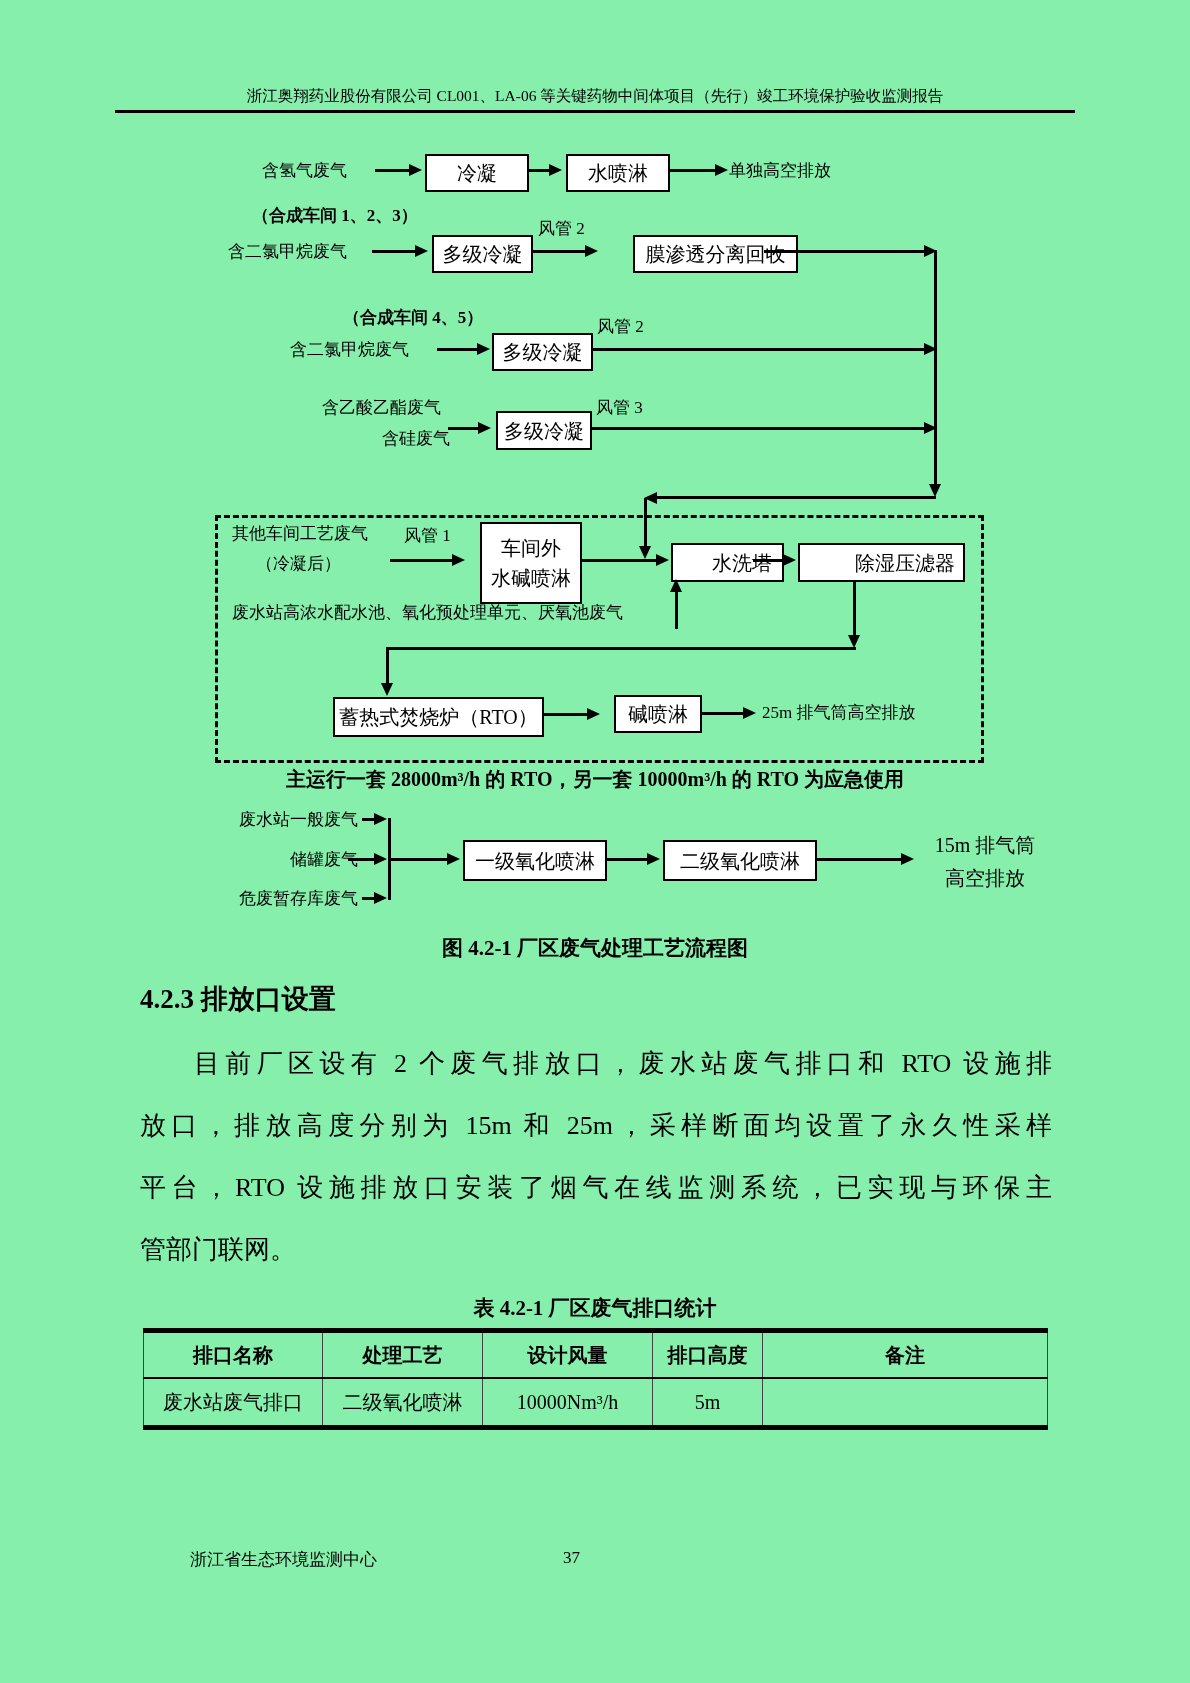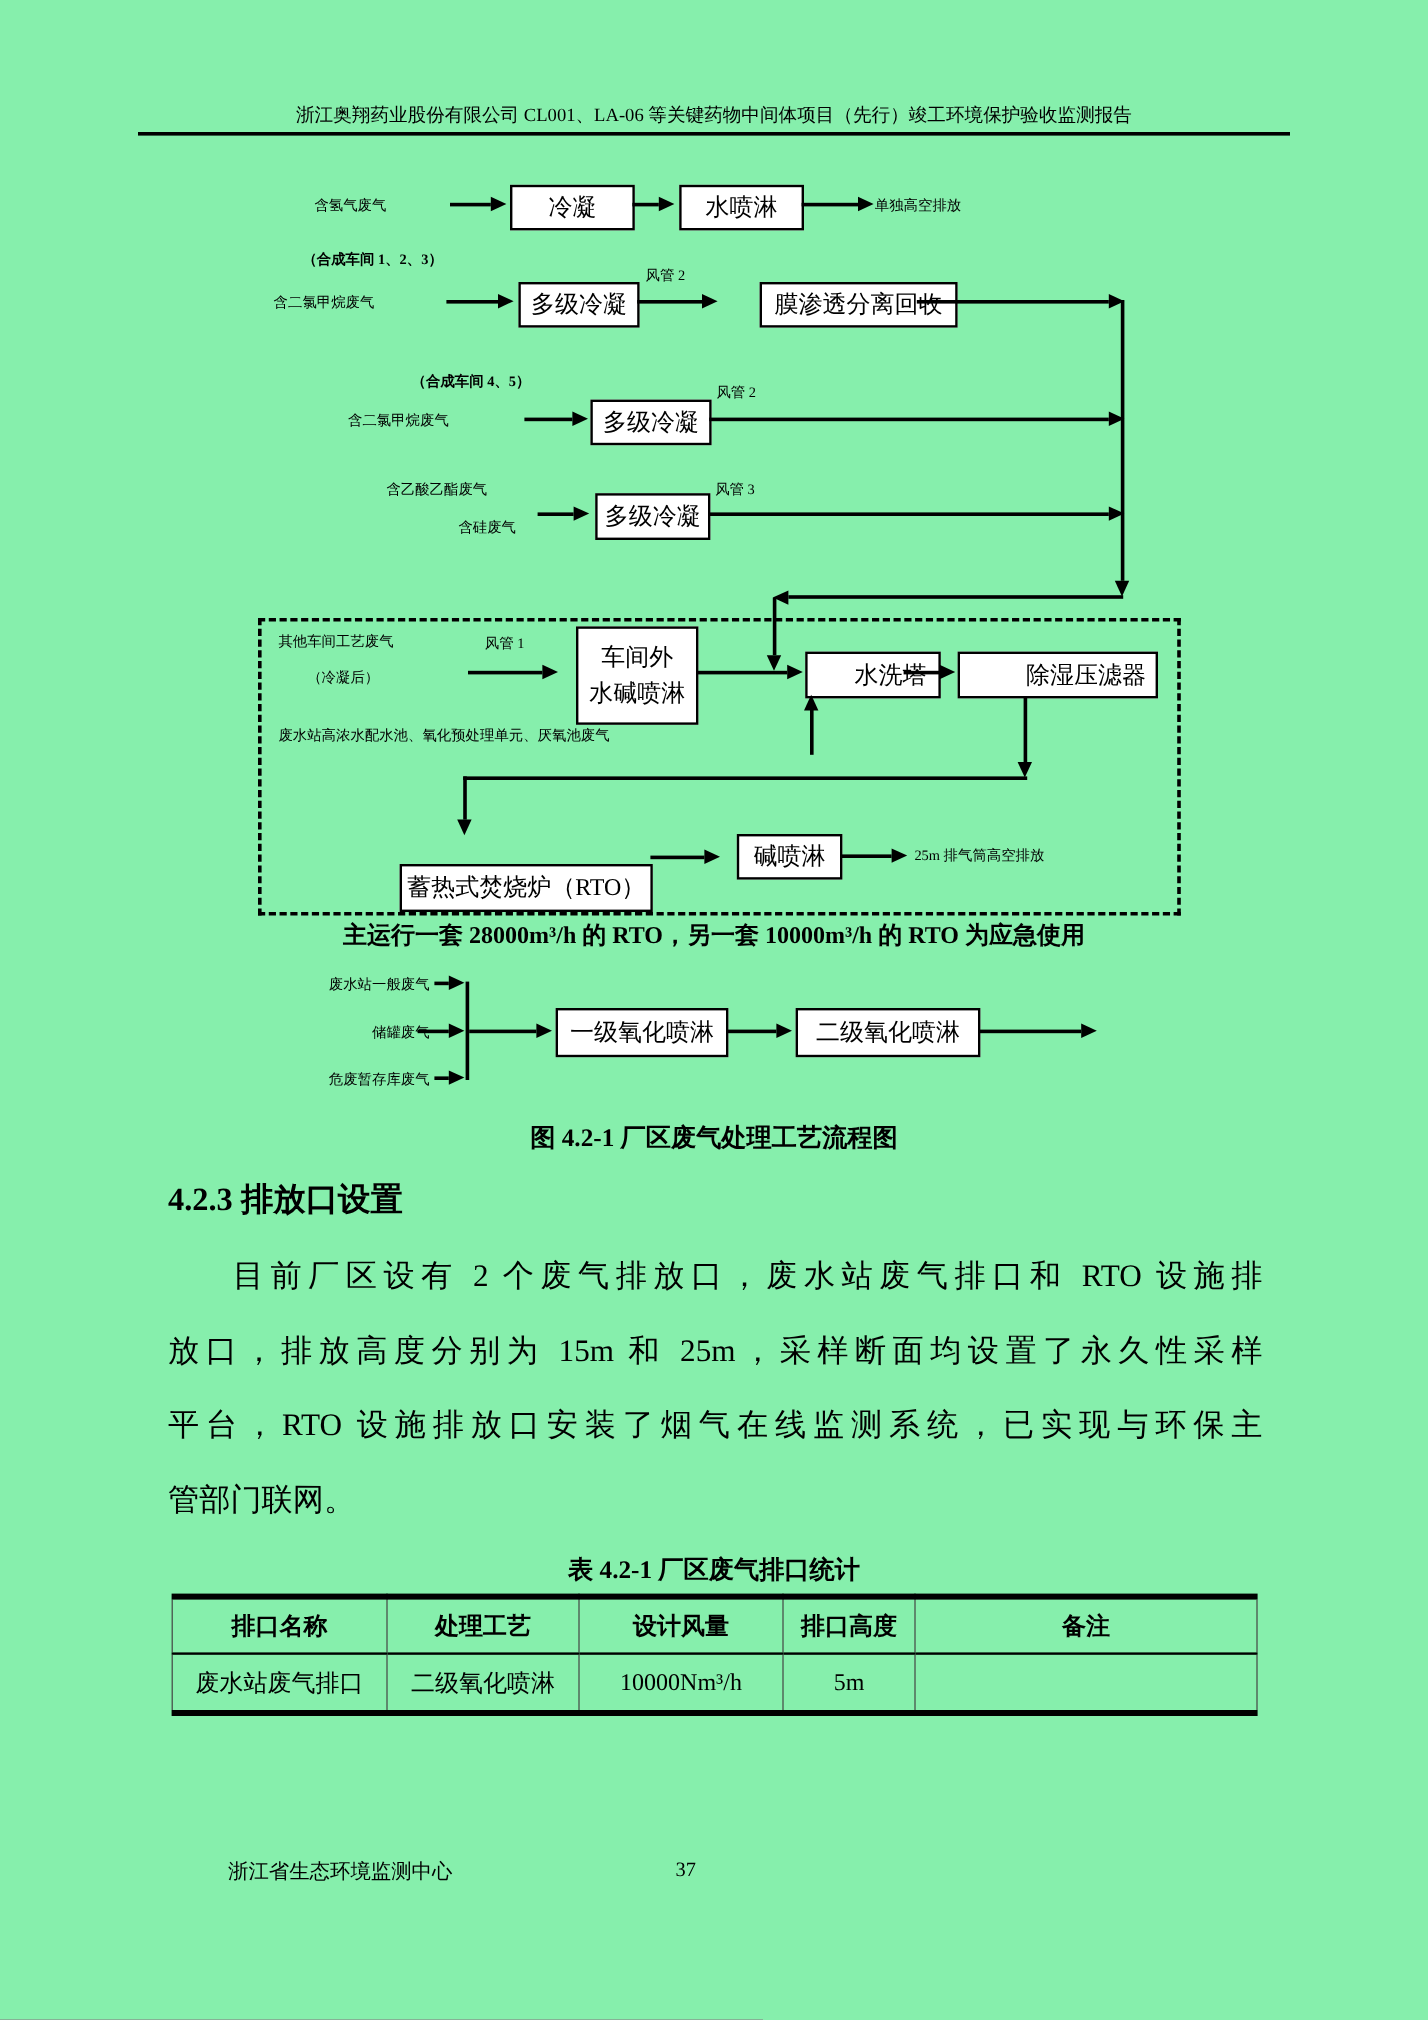--- a/index.html
+++ b/index.html
@@ -1,18 +1,18 @@
 <!DOCTYPE html>
 <html><head>
 <meta charset="utf-8">
 <style>
   html,body{margin:0;padding:0;background:#888;}
   .page{position:relative;width:1190px;height:1683px;background:#86efac;margin:0 auto;
         font-family:"Liberation Serif","DejaVu Serif",serif;color:#000;overflow:hidden;}
-  .lbl{position:absolute;white-space:nowrap;font-size:12px;line-height:24px;}
+  .lbl{position:absolute;white-space:nowrap;font-size:17px;line-height:24px;}
   .fbox{position:absolute;border:2px solid #000;background:#fff;display:flex;flex-direction:column;
         align-items:center;justify-content:center;text-align:center;font-size:20px;line-height:30px;}
   .hl{position:absolute;height:3px;background:#000;}
   .vl{position:absolute;width:3px;background:#000;}
   .ah{position:absolute;width:0;height:0;}
   .ah.r{border-top:6px solid transparent;border-bottom:6px solid transparent;border-left:13px solid #000;}
   .ah.l{border-top:6px solid transparent;border-bottom:6px solid transparent;border-right:13px solid #000;}
   .ah.d{border-left:6px solid transparent;border-right:6px solid transparent;border-top:13px solid #000;}
   .ah.u{border-left:6px solid transparent;border-right:6px solid transparent;border-bottom:13px solid #000;}
   .bold{font-weight:bold;}
@@ -132,21 +132,21 @@
   <div class="lbl" style="left:232px;top:601px;">废水站高浓水配水池、氧化预处理单元、厌氧池废气</div>
   <div class="vl" style="left:675px;top:591px;height:38px;"></div>
   <div class="ah u" style="left:670px;top:579px;"></div>
 
   <div class="vl" style="left:853px;top:580px;height:55px;"></div>
   <div class="ah d" style="left:848px;top:635px;"></div>
   <div class="hl" style="left:386px;top:647px;width:470px;"></div>
   <div class="vl" style="left:386px;top:647px;height:36px;"></div>
   <div class="ah d" style="left:381px;top:683px;"></div>
 
-  <div class="fbox" style="left:333px;top:720px;width:207px;height:36px;justify-content:center;">
+  <div class="fbox" style="left:333px;top:697px;width:207px;height:36px;justify-content:center;">
       <span>蓄热式焚烧炉（RTO）</span>
     </div>
   <div class="hl" style="left:542px;top:713px;width:45px;"></div>
   <div class="ah r" style="left:587px;top:708px;"></div>
   <div class="fbox" style="left:614px;top:695px;width:84px;height:34px;">
       <span>碱喷淋</span>
     </div>
   <div class="hl" style="left:700px;top:712px;width:43px;"></div>
   <div class="ah r" style="left:743px;top:707px;"></div>
   <div class="lbl" style="left:762px;top:701px;">25m 排气筒高空排放</div>
@@ -168,20 +168,24 @@
   <div class="fbox" style="left:463px;top:840px;width:140px;height:37px;">
       <span>一级氧化喷淋</span>
     </div>
   <div class="hl" style="left:605px;top:858px;width:42px;"></div>
   <div class="ah r" style="left:647px;top:853px;"></div>
   <div class="fbox" style="left:663px;top:840px;width:150px;height:37px;">
       <span>二级氧化喷淋</span>
     </div>
   <div class="hl" style="left:815px;top:858px;width:86px;"></div>
   <div class="ah r" style="left:901px;top:853px;"></div>
+  <div class="outlet2" style="left:905px;top:829px;width:160px;">
+    <div>15m 排气筒</div>
+    <div>高空排放</div>
+  </div>
 
   <div class="caption">图 4.2-1 厂区废气处理工艺流程图</div>
 
   <div class="heading">4.2.3 排放口设置</div>
   <div class="pline just" style="top:1046px;padding-left:54px;width:858px;">目前厂区设有 2 个废气排放口，废水站废气排口和 RTO 设施排</div>
   <div class="pline just" style="top:1108px;">放口，排放高度分别为 15m 和 25m，采样断面均设置了永久性采样</div>
   <div class="pline" style="top:1232px;">管部门联网。</div>
   <div class="pline just" style="top:1170px;">平台，RTO 设施排放口安装了烟气在线监测系统，已实现与环保主</div>
 
   <div class="table-title">表 4.2-1 厂区废气排口统计</div>

